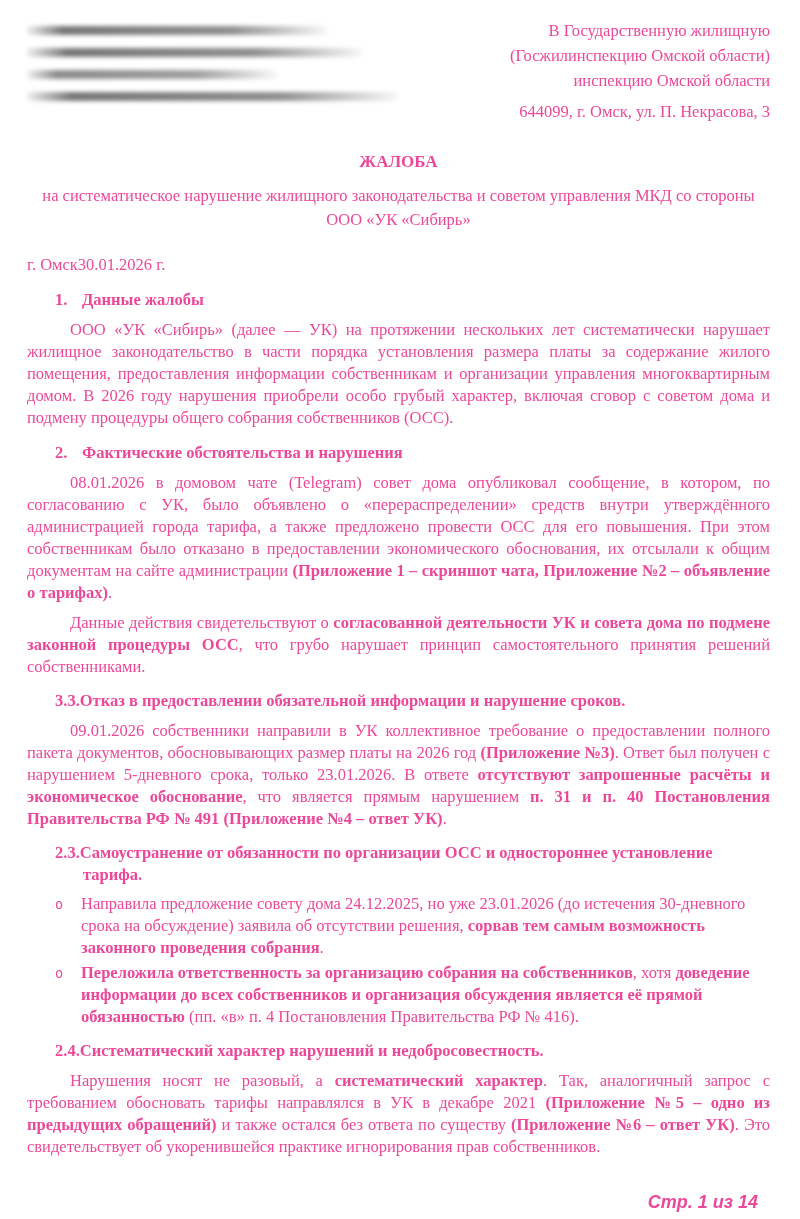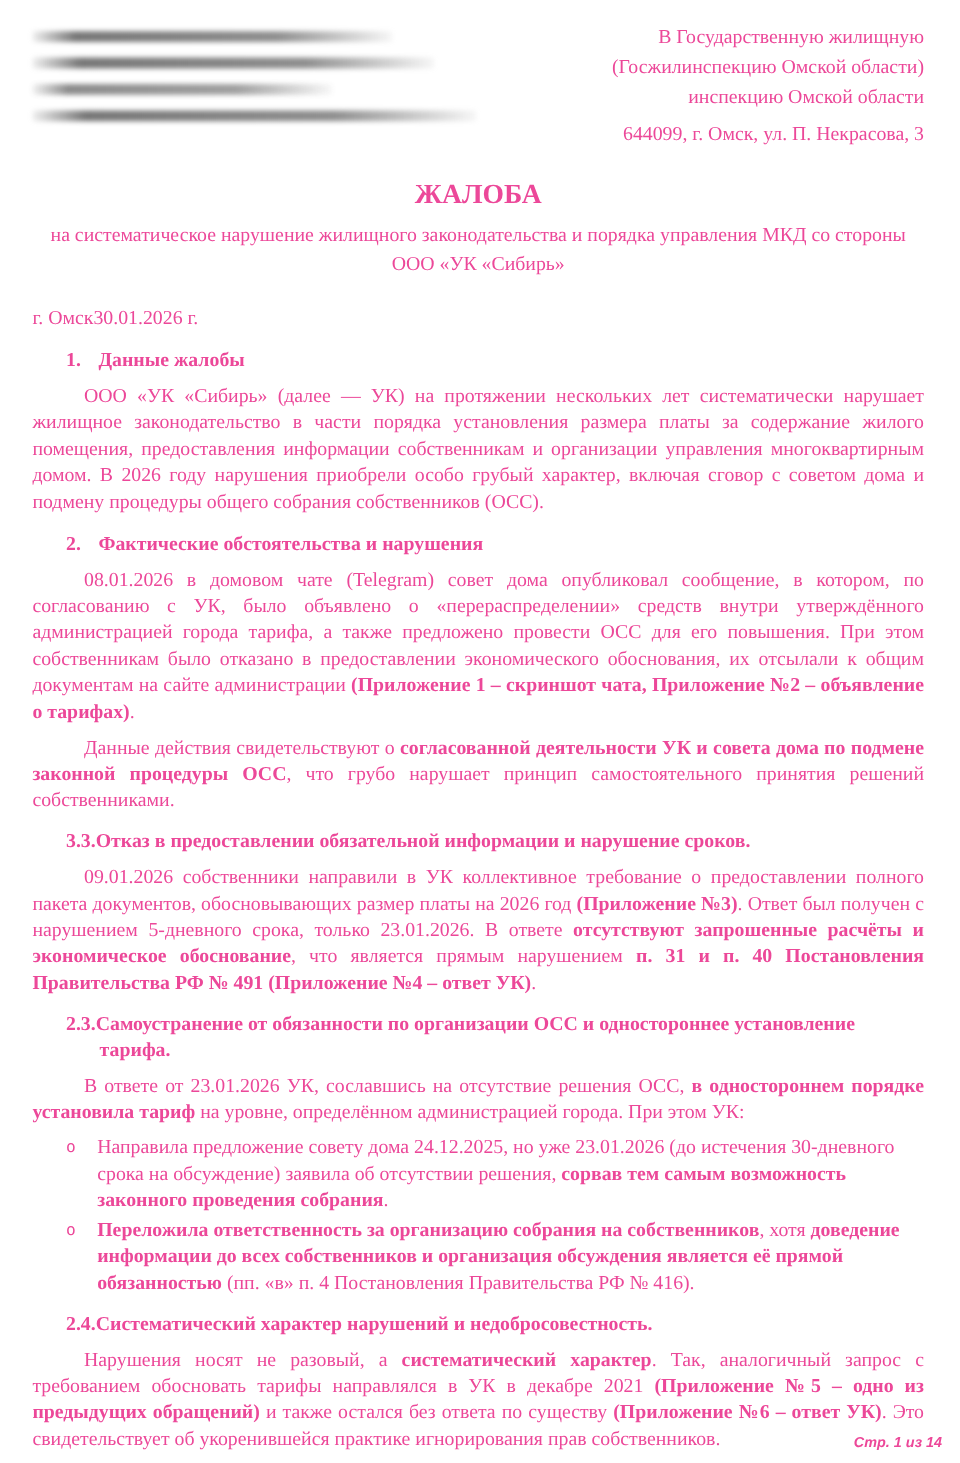--- a/index.html
+++ b/index.html
@@ -24,40 +24,40 @@
     filter:blur(2px);
     background:linear-gradient(90deg, rgba(130,130,130,.12), rgba(80,80,80,.78) 12%, rgba(95,95,95,.7) 68%, rgba(150,150,150,.08));
   }
   .red-line.l1 { width:300px; }
   .red-line.l2 { width:335px; }
   .red-line.l3 { width:250px; opacity:.85; }
   .red-line.l4 { width:370px; margin-bottom:0; }
   .recipient { text-align:right; line-height:25px; }
   .recipient-address { margin-top:6px; }
   
-  .doc-title { text-align:center; font-weight:bold; font-size:23px; line-height:32px; margin-top:22px; }
+  .doc-title { text-align:center; font-weight:bold; font-size:17px; line-height:32px; margin-top:22px; }
   .doc-subtitle { text-align:center; line-height:24px; margin-top:6px; }
   
   .dateline { display:flex; margin-top:22px; }
   
   .doc-body { margin-top:2px; }
   .h1 { font-weight:bold; margin:13px 0 0 28px; }
   .h1 .h1num { display:inline-block; min-width:27px; }
   .h2 { font-weight:bold; margin:12px 0 0 28px; padding-left:28px; text-indent:-28px; }
   p.para { text-align:justify; text-indent:43px; margin:8px 0 0 0; }
   .bullets { margin:7px 0 0 28px; }
   .bullet { display:flex; margin-top:3px; }
   .bullet-marker { flex:none; width:26px; font-family:"DejaVu Sans Mono", monospace; font-size:13.5px; line-height:22px; }
   .bullet-text { flex:1; text-align:left; }
   b { font-weight:bold; }
   
   .page-footer {
-    position:absolute; right:15px; bottom:10px;
+    position:absolute; right:42px; bottom:10px;
     font-family:"Liberation Sans", sans-serif;
-    font-style:italic; font-weight:bold; font-size:12px;
+    font-style:italic; font-weight:bold; font-size:18px;
   }
 </style>
 </head>
 <body>
 
 <div class="page">
 
   <div class="header">
     <div class="redacted-block">
       <div class="red-line l1"></div>
@@ -67,37 +67,36 @@
     </div>
     <div class="recipient">
       <div>В Государственную жилищную</div>
       <div>(Госжилинспекцию Омской области)</div>
       <div>инспекцию Омской области</div>
       <div class="recipient-address">644099, г. Омск, ул. П. Некрасова, 3</div>
     </div>
   </div>
 
   <div class="doc-title">ЖАЛОБА</div>
-  <div class="doc-subtitle">на систематическое нарушение жилищного законодательства и порядка управления МКД со стороны ООО «УК «Сибирь»</div>
+  <div class="doc-subtitle">на систематическое нарушение жилищного законодательства и советом управления МКД со стороны ООО «УК «Сибирь»</div>
 
   <div class="dateline">
     <span>г. Омск</span>
     <span>30.01.2026 г.</span>
   </div>
 
   <div class="doc-body" id="doc-body">
       <div class="h1"><span class="h1num">1.</span><span>Данные жалобы</span></div>
       <p class="para"><span>ООО «УК «Сибирь» (далее — УК) на протяжении нескольких лет систематически нарушает жилищное законодательство в части порядка установления размера платы за содержание жилого помещения, предоставления информации собственникам и организации управления многоквартирным домом. В 2026 году нарушения приобрели особо грубый характер, включая сговор с советом дома и подмену процедуры общего собрания собственников (ОСС).</span></p>
       <div class="h1"><span class="h1num">2.</span><span>Фактические обстоятельства и нарушения</span></div>
       <p class="para"><span>08.01.2026 в домовом чате (Telegram) совет дома опубликовал сообщение, в котором, по согласованию с УК, было объявлено о «перераспределении» средств внутри утверждённого администрацией города тарифа, а также предложено провести ОСС для его повышения. При этом собственникам было отказано в предоставлении экономического обоснования, их отсылали к общим документам на сайте администрации </span><b>(Приложение 1 – скриншот чата, Приложение №2 – объявление о тарифах)</b><span>.</span></p>
       <p class="para"><span>Данные действия свидетельствуют о </span><b>согласованной деятельности УК и совета дома по подмене законной процедуры ОСС</b><span>, что грубо нарушает принцип самостоятельного принятия решений собственниками.</span></p>
       <div class="h2">3.3.Отказ в предоставлении обязательной информации и нарушение сроков.</div>
       <p class="para"><span>09.01.2026 собственники направили в УК коллективное требование о предоставлении полного пакета документов, обосновывающих размер платы на 2026 год </span><b>(Приложение №3)</b><span>. Ответ был получен с нарушением 5-дневного срока, только 23.01.2026. В ответе </span><b>отсутствуют запрошенные расчёты и экономическое обоснование</b><span>, что является прямым нарушением </span><b>п. 31 и п. 40 Постановления Правительства РФ № 491 (Приложение №4 – ответ УК)</b><span>.</span></p>
       <div class="h2">2.3.Самоустранение от обязанности по организации ОСС и одностороннее установление тарифа.</div>
-      <p class="para"><span>В ответе от 23.01.2026 УК, сославшись на отсутствие решения ОСС, </span><b>в одностороннем порядке установила тариф</b><span> на уровне, определённом администрацией города. При этом УК:</span></p>
       <div class="bullets">
         <div class="bullet">
           <span class="bullet-marker">o</span>
           <span class="bullet-text"><span>Направила предложение совету дома 24.12.2025, но уже 23.01.2026 (до истечения 30-дневного срока на обсуждение) заявила об отсутствии решения, </span><b>сорвав тем самым возможность законного проведения собрания</b><span>.</span></span>
         </div>
         <div class="bullet">
           <span class="bullet-marker">o</span>
           <span class="bullet-text"><b>Переложила ответственность за организацию собрания на собственников</b><span>, хотя </span><b>доведение информации до всех собственников и организация обсуждения является её прямой обязанностью</b><span> (пп. «в» п. 4 Постановления Правительства РФ № 416).</span></span>
         </div>
       </div>

